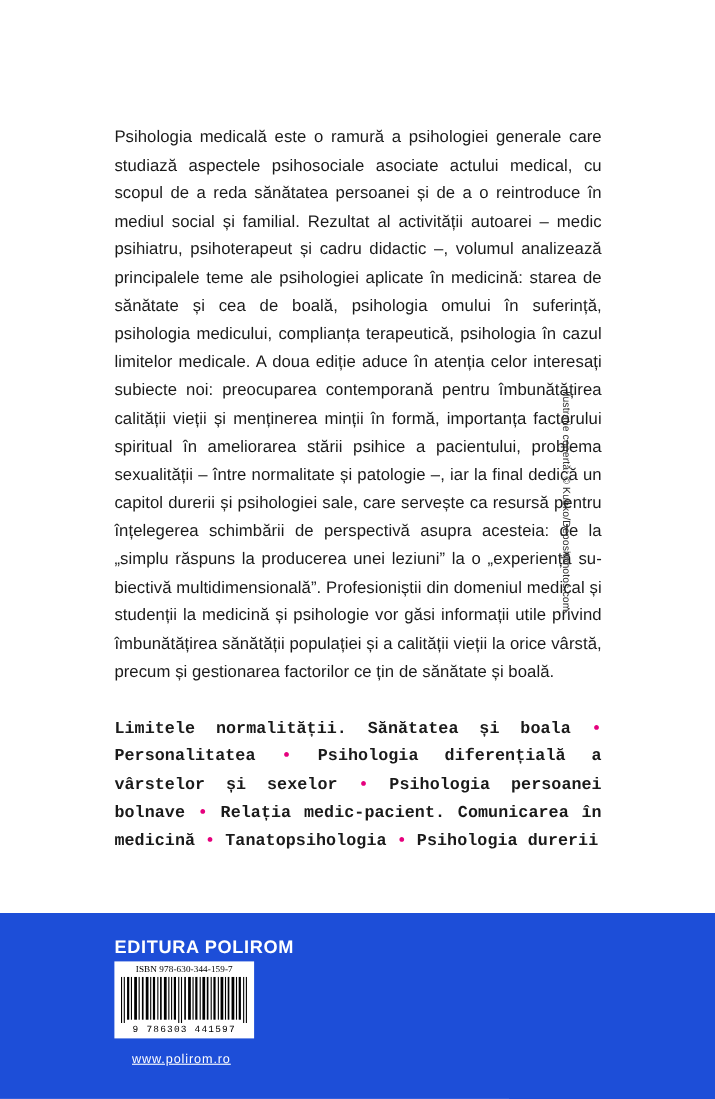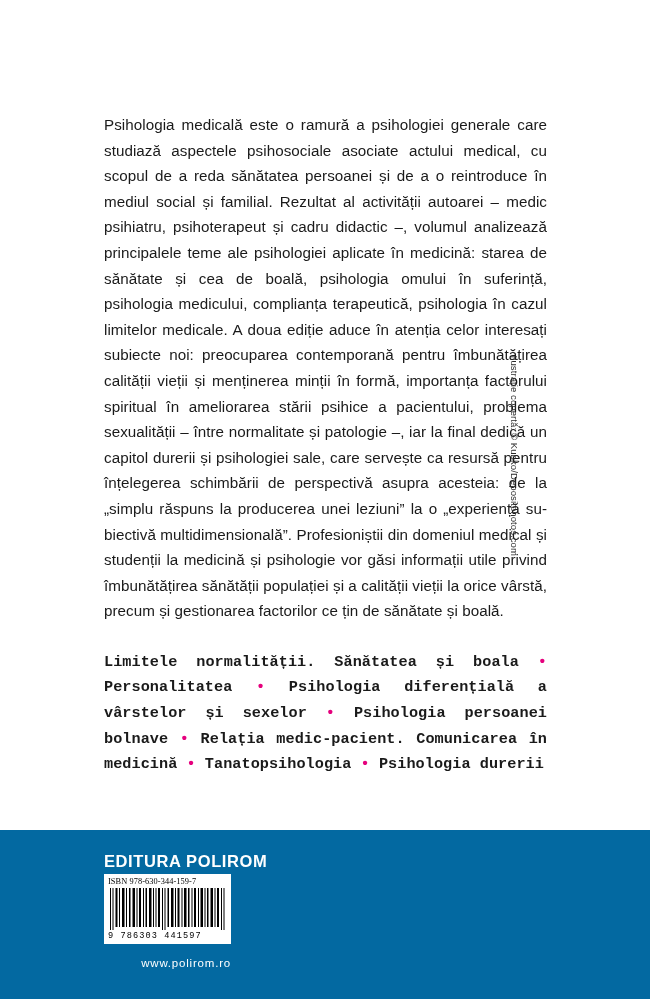--- a/index.html
+++ b/index.html
@@ -72,42 +72,42 @@
     letter-spacing: 0.1px;
   }
 
   
   .footer {
     position: absolute;
     left: 0;
     bottom: 0;
     width: 650px;
     height: 169px;
-    background: #0369a1;
+    background: #1d4ed8;
   }
 
   .publisher {
     position: absolute;
     left: 104px;
     top: 22px;
     color: #ffffff;
     font-size: 16.5px;
     font-weight: bold;
     letter-spacing: 0.6px;
   }
 
   .barcode-box {
     position: absolute;
     left: 104px;
     top: 44px;
     width: 127px;
     background: #ffffff;
     padding: 3px 4px 2px 4px;
     box-sizing: border-box;
-    text-align: left;
+    text-align: center;
   }
   .isbn-text {
     font-size: 8.3px;
     color: #000000;
     font-family: "Liberation Serif", serif;
     letter-spacing: 0.1px;
     line-height: 10px;
     margin-bottom: 1px;
   }
   .bars {
@@ -120,27 +120,28 @@
     font-size: 8.6px;
     color: #000000;
     font-family: Liberation Mono, monospace;
     letter-spacing: 1.1px;
     line-height: 11px;
     margin-top: 1px;
   }
 
   .website {
     position: absolute;
-    left: 104px;
+    left: 120px;
     top: 127px;
     width: 127px;
-    text-align: right;
+    text-align: left;
     color: #ffffff;
     font-size: 11.5px;
     letter-spacing: 0.8px;
+    text-decoration: underline;
   }
 </style>
 </head>
 <body>
 
 <div class="page">
 
   <div class="content">
     <p class="blurb">Psihologia medicală este o ramură a psihologiei gene­rale care studiază aspectele psihosociale asociate ac­tului medical, cu scopul de a reda sănătatea persoanei și de a o reintroduce în mediul social și familial. Rezultat al activității autoarei – medic psihiatru, psihoterapeut și cadru didactic –, volumul analizează principalele teme ale psihologiei aplicate în medicină: starea de sănătate și cea de boală, psihologia omului în suferință, psihologia medicului, complianța terapeutică, psihologia în cazul limitelor medicale. A doua ediție aduce în atenția celor in­teresați subiecte noi: preocuparea contemporană pentru îmbunătățirea calității vieții și menținerea minții în formă, importanța factorului spiritual în ameliorarea stării psihice a pacientului, problema sexualității – între normalitate și patologie –, iar la final dedică un capitol durerii și psiho­logiei sale, care servește ca resursă pentru înțelegerea schimbării de perspectivă asupra acesteia: de la „simplu răspuns la producerea unei leziuni” la o „experiență su­biectivă multidimensională”. Profesioniștii din domeniul medical și studenții la medicină și psihologie vor găsi in­formații utile privind îmbunătățirea sănătății populației și a calității vieții la orice vârstă, precum și gestionarea fac­torilor ce țin de sănătate și boală.</p>
     <div class="topics"><span>Limitele normalității. Sănătatea și boala</span><span class="sep"> • </span><span>Personali­tatea</span><span class="sep"> • </span><span>Psihologia diferențială a vârstelor și sexelor</span><span class="sep"> • </span><span>Psihologia persoanei bolnave</span><span class="sep"> • </span><span>Relația medic-pa­cient. Comunicarea în medicină</span><span class="sep"> • </span><span>Tanatopsihologia</span><span class="sep"> • </span><span>Psihologia durerii</span></div>

